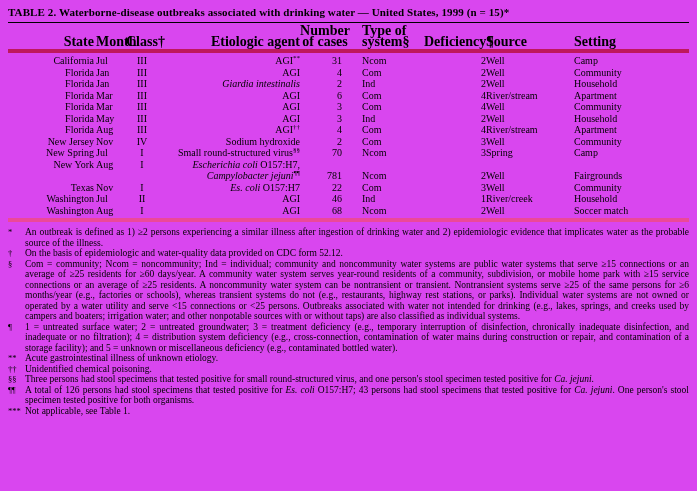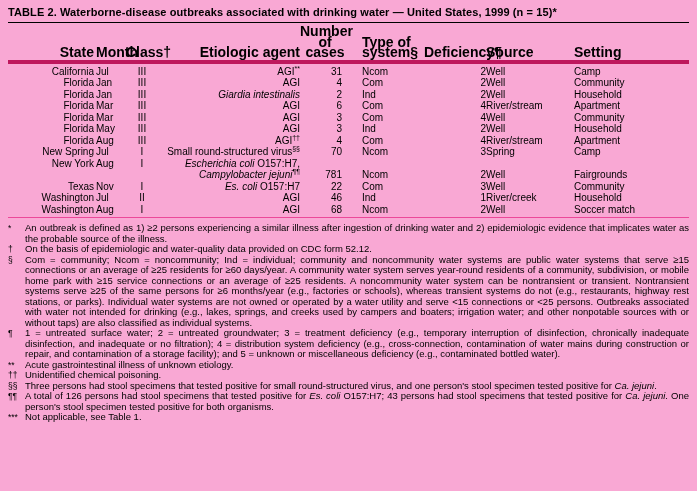--- a/index.html
+++ b/index.html
@@ -1,23 +1,23 @@
 <!DOCTYPE html>
 <html><head>
 <meta charset="utf-8">
 <style>
   html, body { margin: 0; padding: 0; background: #fff; }
   .page {
     width: 697px;
     height: 491px;
     box-sizing: border-box;
     padding: 6px 8px 8px 8px;
-    background: #f9a8d4;
+    background: #d946ef;
     color: #000000;
-    font-family: Liberation Sans, sans-serif;
+    font-family: Liberation Serif, serif;
     overflow: hidden;
   }
   .title {
     font-size: 11px;
     font-weight: bold;
     line-height: 13px;
     margin-bottom: 3px;
     letter-spacing: 0.1px;
   }
   table.data {
@@ -28,21 +28,21 @@
   }
   thead th {
     border-top: 1px solid #000;
     border-bottom: 4px solid #be185d;
     font-weight: bold;
     vertical-align: bottom;
     padding: 3px 0 2px 0;
     line-height: 10.5px;
     font-size: 14px;
   }
-  tbody { border-bottom: 1px solid #ec4899; }
+  tbody { border-bottom: 4px solid #ec4899; }
   tbody td {
     padding: 0;
     line-height: 11.5px;
     font-size: 10px;
     white-space: nowrap;
     overflow: hidden;
   }
   tbody tr:first-child td { padding-top: 2px; }
   tbody tr:last-child td { padding-bottom: 2px; }
   .c-state   { text-align: right; }
@@ -193,20 +193,33 @@
           <td class="c-agent va-t">
             <div><span>AGI</span><sup>††</sup></div>
           </td>
           <td class="c-cases va-b">4</td>
           <td class="c-system va-b">Com</td>
           <td class="c-def va-b">4</td>
           <td class="c-source va-b">River/stream</td>
           <td class="c-setting va-b">Apartment</td>
         </tr>
         <tr>
+          <td class="c-state va-t">New Jersey</td>
+          <td class="c-month va-t">Nov</td>
+          <td class="c-class va-t">IV</td>
+          <td class="c-agent va-t">
+            <div><span>Sodium hydroxide</span></div>
+          </td>
+          <td class="c-cases va-b">2</td>
+          <td class="c-system va-b">Com</td>
+          <td class="c-def va-b">3</td>
+          <td class="c-source va-b">Well</td>
+          <td class="c-setting va-b">Community</td>
+        </tr>
+        <tr>
           <td class="c-state va-t">New Spring</td>
           <td class="c-month va-t">Jul</td>
           <td class="c-class va-t">I</td>
           <td class="c-agent va-t">
             <div><span>Small round-structured virus</span><sup>§§</sup></div>
           </td>
           <td class="c-cases va-b">70</td>
           <td class="c-system va-b">Ncom</td>
           <td class="c-def va-b">3</td>
           <td class="c-source va-b">Spring</td>

